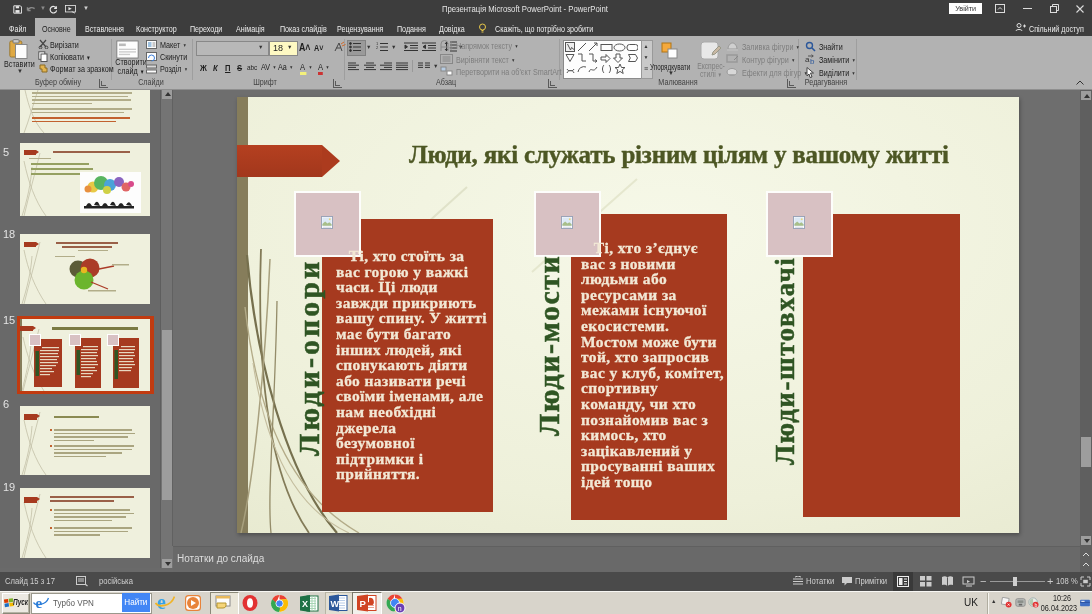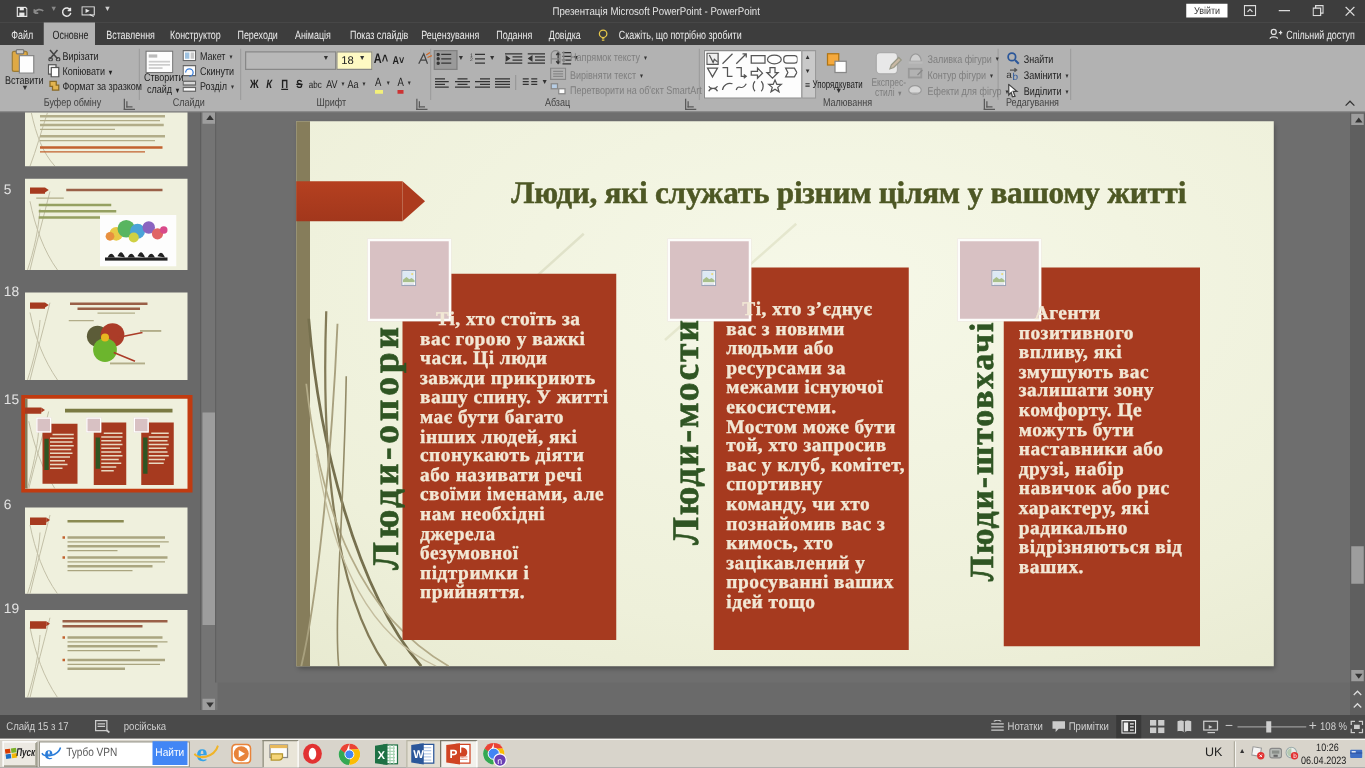--- a/index.html
+++ b/index.html
@@ -562,33 +562,35 @@
         <circle cx="9.5" cy="3.5" r="1" fill="#ecd87a"></circle>
         <rect x="2" y="11.5" width="9" height="1.3" fill="#d8dde8"></rect>
       </svg>
 
     <div class="vlabel" style="left:55px;top:163px;height:196px;font-size:30px;letter-spacing:3px;">Люди-опори</div>
     <div class="vlabel" style="left:295px;top:157px;height:182px;font-size:30px;letter-spacing:1.5px;">Люди-мости</div>
     <div class="vlabel" style="left:533px;top:158px;height:210px;font-size:27px;letter-spacing:1.5px;">Люди-штовхачі</div>
 
     <div class="coltext" style="left:344px;top:143px;">&nbsp;&nbsp;&nbsp;Ті, хто з’єднує<br>вас з новими<br>людьми або<br>ресурсами за<br>межами існуючої<br>екосистеми.<br>Мостом може бути<br>той, хто запросив<br>вас у клуб, комітет,<br>спортивну<br>команду, чи хто<br>познайомив вас з<br>кимось, хто<br>зацікавлений у<br>просуванні ваших<br>ідей тощо</div>
     <div class="coltext" style="left:99px;top:151px;">&nbsp;&nbsp;&nbsp;Ті, хто стоїть за<br>вас горою у важкі<br>часи. Ці люди<br>завжди прикриють<br>вашу спину. У житті<br>має бути багато<br>інших людей, які<br>спонукають діяти<br>або називати речі<br>своїми іменами, але<br>нам необхідні<br>джерела<br>безумовної<br>підтримки і<br>прийняття.</div>
-    <div class="coltext" style="left:578px;top:146px;">&nbsp;&nbsp;&nbsp;Агенти<br>позитивного<br>впливу, які<br>змушують вас<br>залишати зону<br>комфорту. Це<br>можуть бути<br>наставники або<br>друзі, набір<br>навичок або рис<br>характеру, які<br>радикально<br>відрізняються від<br>ваших.</div>
   </div>
 
   <div class="abs" style="left:1080px;top:90px;width:12px;height:482px;background:#5f5f5f;"></div>
   <div class="abs" style="left:1081px;top:91px;width:10px;height:9px;background:#9d9d9d;"></div>
   <div class="abs" style="left:1083.5px;top:93.5px;width:0;height:0;border-left:3px solid transparent;border-right:3px solid transparent;border-bottom:4px solid #333;"></div>
   <div class="abs" style="left:1081px;top:437px;width:10px;height:30px;background:#9d9d9d;"></div>
   <div class="abs" style="left:1081px;top:536px;width:10px;height:9px;background:#9d9d9d;"></div>
   <div class="abs" style="left:1083.5px;top:538.5px;width:0;height:0;border-left:3px solid transparent;border-right:3px solid transparent;border-top:4px solid #333;"></div>
   <svg class="abs" style="left:1082px;top:551px" width="8" height="18" viewBox="0 0 8 18">
       <path d="M1 5 L4 2 L7 5 M1 15 L4 12 L7 15" stroke="#ddd" fill="none"></path>
     </svg>
 
+  <div id="notesbar">
+      <div class="abs" style="left:4px;top:6px;font-size:10px;color:#dcdcdc;">Нотатки до слайда</div>
+    </div>
 
   <div id="statusbar">
     <div class="sbt" style="left:5px;top:4px;">Слайд 15 з 17</div>
     <svg class="abs" style="left:76px;top:3px" width="13" height="12" viewBox="0 0 13 12">
         <rect x="0.5" y="1.5" width="9" height="8" fill="none" stroke="#ccc"></rect>
         <path d="M2 4 h6 M2 6 h6" stroke="#ccc"></path>
         <path d="M9 9 l2.5 2" stroke="#ccc" stroke-width="1.3"></path>
       </svg>
     <div class="sbt" style="left:99px;top:4px;">російська</div>
     <svg class="abs" style="left:792px;top:4px" width="12" height="11" viewBox="0 0 12 11">

